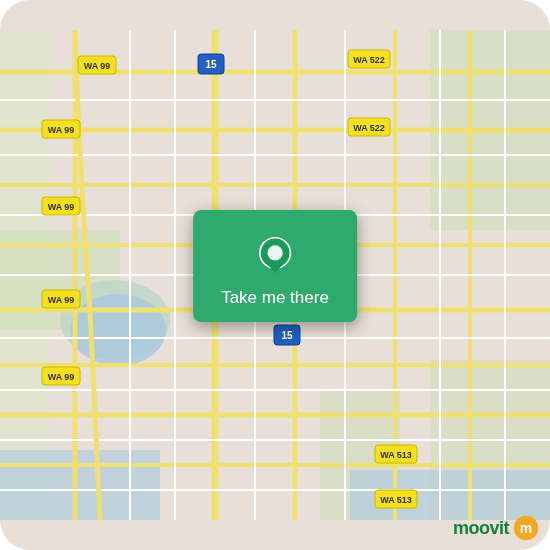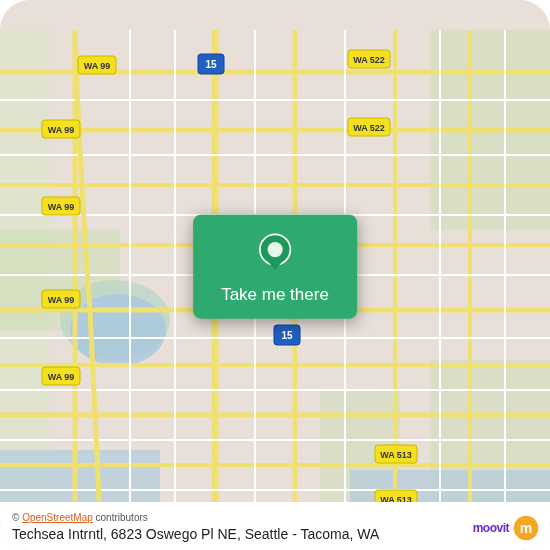--- a/index.html
+++ b/index.html
@@ -22,21 +22,21 @@
     }
 
     
     #popup-card {
       position: absolute;
       left: 50%;
       top: 50%;
       transform: translate(-50%, -58%);
       background: #2eaa6e;
       border-radius: 8px;
-      padding: 18px 28px 14px 28px;
+      padding: 26px 28px 14px 28px;
       display: flex;
       flex-direction: column;
       align-items: center;
       box-shadow: 0 4px 16px rgba(0,0,0,0.35);
       cursor: pointer;
       z-index: 10;
     }
 
     #popup-pin {
       width: 44px;
@@ -80,23 +80,23 @@
     #moovit-logo {
       position: absolute;
       bottom: 8px;
       right: 10px;
       display: flex;
       align-items: center;
       z-index: 11;
     }
 
     #moovit-logo-text {
-      font-size: 12px;
+      font-size: 18px;
       font-weight: bold;
-      color: #6d28d9;
+      color: #15803d;
       letter-spacing: -0.5px;
     }
 
     #moovit-icon {
       width: 28px;
       height: 28px;
       margin-left: 3px;
     }
   </style>
 </head>
@@ -189,26 +189,20 @@
   <div id="popup-card">
 
     <svg id="popup-pin" viewBox="0 0 44 52" xmlns="http://www.w3.org/2000/svg">
       <circle cx="22" cy="20" r="18" fill="#1a9958" stroke="#fff" stroke-width="2"></circle>
       <circle cx="22" cy="20" r="9" fill="#fff" opacity="0.9"></circle>
       <polygon points="22,44 10,30 34,30" fill="#1a9958"></polygon>
     </svg>
     <span id="popup-label">Take me there</span>
   </div>
 
-  <div id="bottom-bar">
-    <div id="osm-attribution">
-      <span>© </span><span style="color:#e06020; text-decoration:underline; cursor:pointer;">OpenStreetMap</span><span> contributors</span>
-    </div>
-    <div id="location-title">Techsea Intrntl, 6823 Oswego Pl NE, Seattle - Tacoma, WA</div>
-  </div>
 
   <div id="moovit-logo">
     <span id="moovit-logo-text">moovit</span>
     <svg id="moovit-icon" viewBox="0 0 32 32" xmlns="http://www.w3.org/2000/svg">
       <circle cx="16" cy="16" r="14" fill="#f5a623"></circle>
       <text x="16" y="22" text-anchor="middle" font-size="16" font-weight="bold" fill="#fff">m</text>
     </svg>
   </div>
 </div>
 

